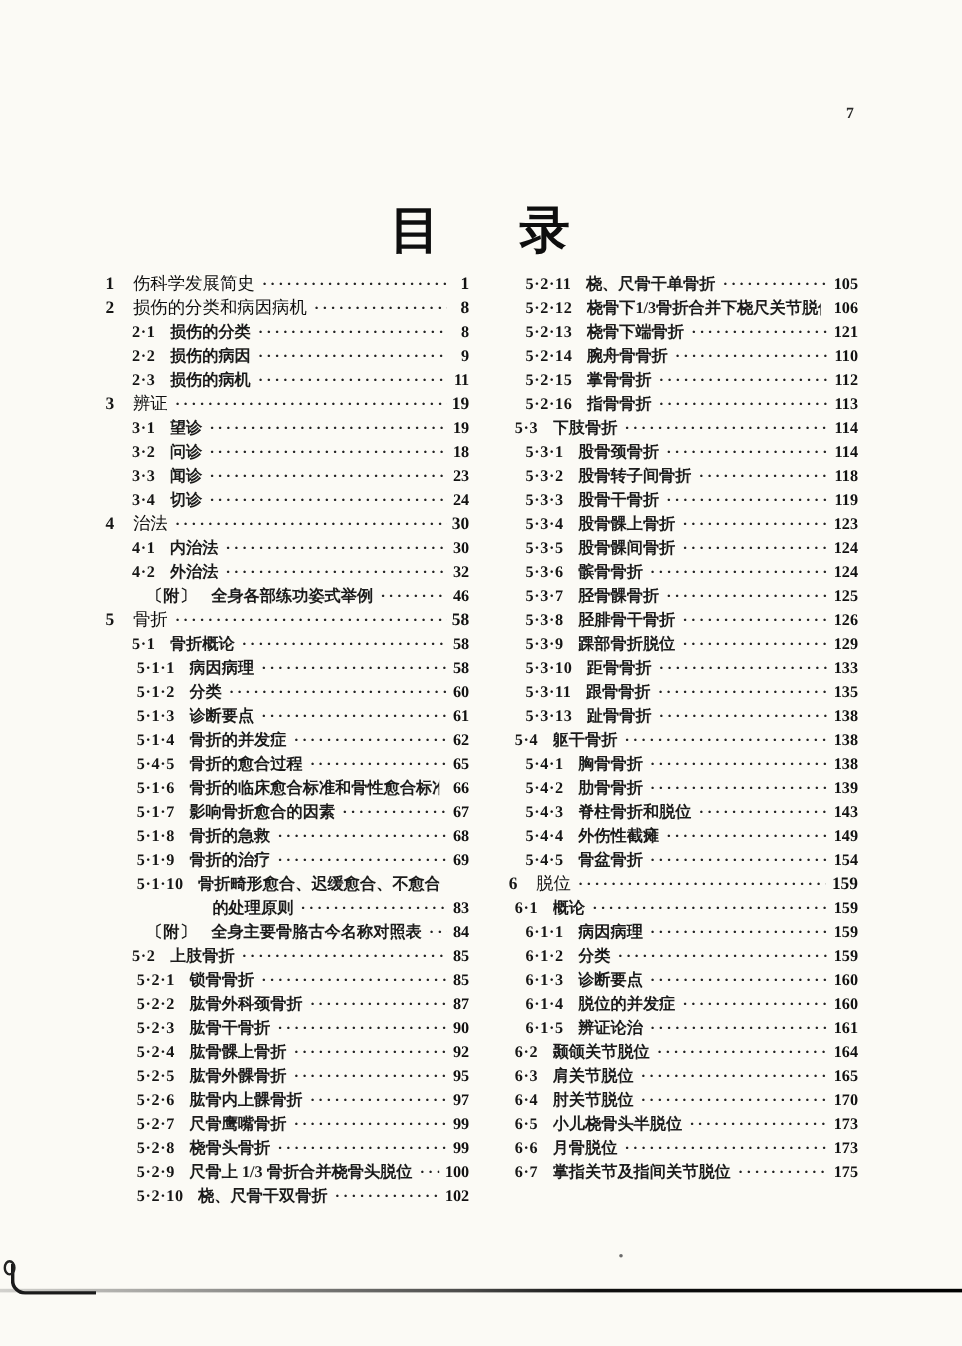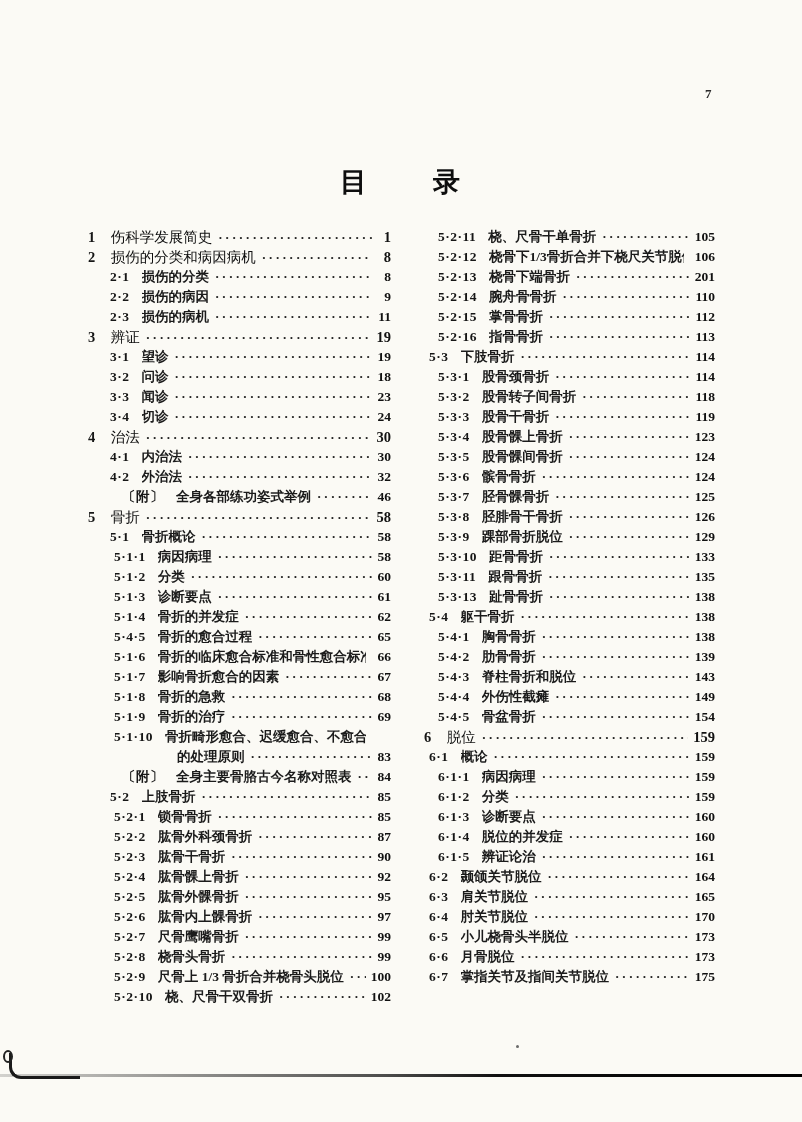--- a/index.html
+++ b/index.html
@@ -18,21 +18,21 @@
   }
   
   #corner-number{
     position:absolute;top:86px;left:705px;
     font-size:13px;font-weight:bold;color:#2a2a2a;
   }
   
   #title{
     position:absolute;top:164px;left:0;width:802px;
     text-align:center;
-    font-size:27px;font-weight:bold;letter-spacing:2px;color:#0e0e0e;
+    font-size:42px;font-weight:bold;letter-spacing:2px;color:#0e0e0e;
   }
   #title .gap{display:inline-block;width:64px;}
   
   .col{
     position:absolute;top:227px;
     display:flex;flex-direction:column;
   }
   #col-left{left:88px;width:303px;}
   #col-right{left:424px;width:291px;}
   .row{
@@ -349,21 +349,21 @@
       <div class="row l3">
     <span class="num">5·2·12</span>
     <span class="label">桡骨下1/3骨折合并下桡尺关节脱位</span>
     <span class="leader"></span>
     <span class="pg">106</span>
   </div>
       <div class="row l3">
     <span class="num">5·2·13</span>
     <span class="label">桡骨下端骨折</span>
     <span class="leader"></span>
-    <span class="pg">201</span>
+    <span class="pg">121</span>
   </div>
       <div class="row l3">
     <span class="num">5·2·14</span>
     <span class="label">腕舟骨骨折</span>
     <span class="leader"></span>
     <span class="pg">110</span>
   </div>
       <div class="row l3">
     <span class="num">5·2·15</span>
     <span class="label">掌骨骨折</span>

